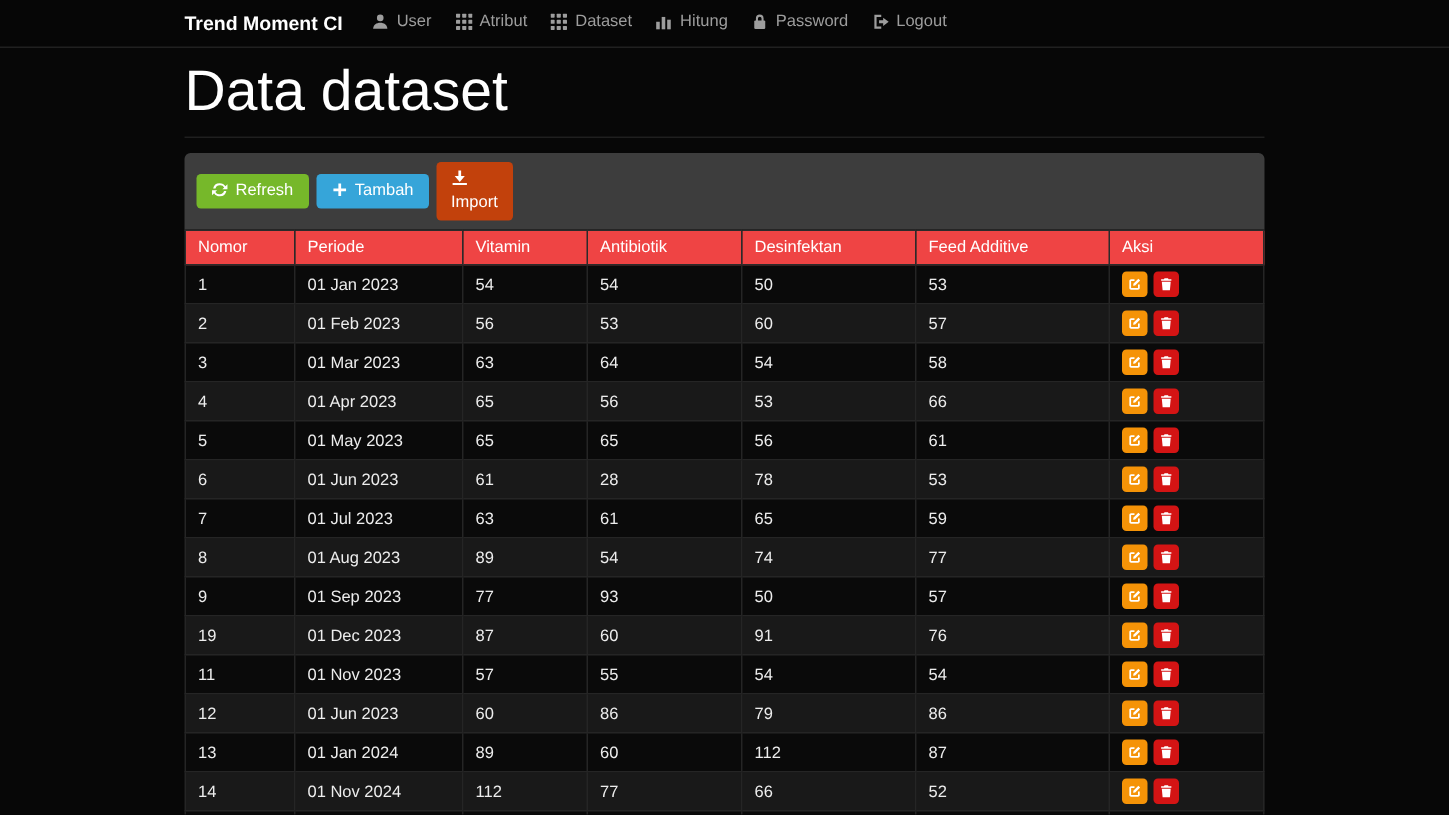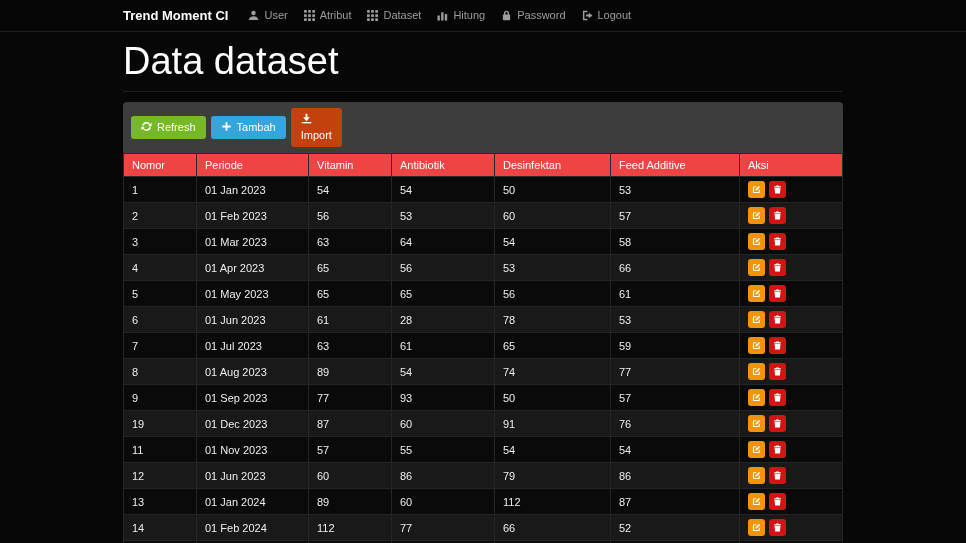--- a/index.html
+++ b/index.html
@@ -581,21 +581,21 @@
                       <path d="M3.7.6h2.6l.4.7h2.1v1.1H1.2V1.3h2.1z"></path>
                       <path d="M1.7 3.1h6.6L7.7 9.5H2.3z"></path>
                     </svg>
                   </span>
                 </button>
               </div>
             </td>
           </tr>
           <tr>
             <td>14</td>
-            <td>01 Feb 2024</td>
+            <td>01 Nov 2024</td>
             <td>112</td>
             <td>77</td>
             <td>66</td>
             <td>52</td>
             <td>
               <div class="actions">
                 <button class="action-btn" style="background: rgb(245, 147, 7);">
                   <span class="ic">
                     <svg viewBox="0 0 10 10">
                       <path d="M1 2.6C1 1.9 1.6 1.3 2.3 1.3h2.5v1.3H2.3v5.1h5.1V5.2h1.3v2.5c0 .7-.6 1.3-1.3 1.3H2.3C1.6 9 1 8.4 1 7.7z"></path>

